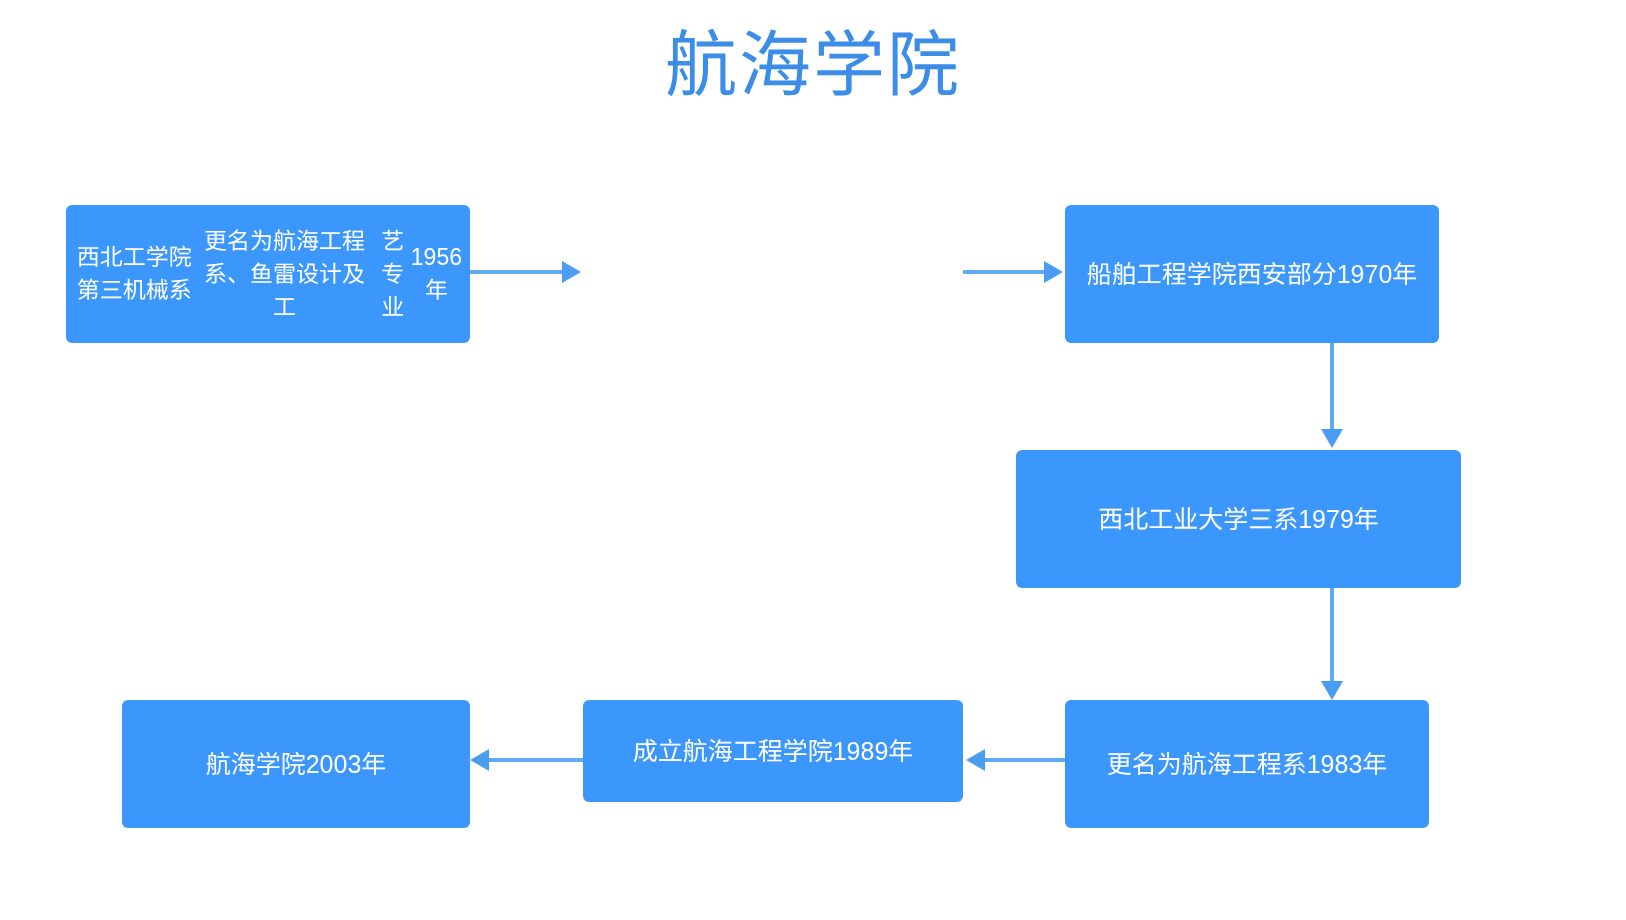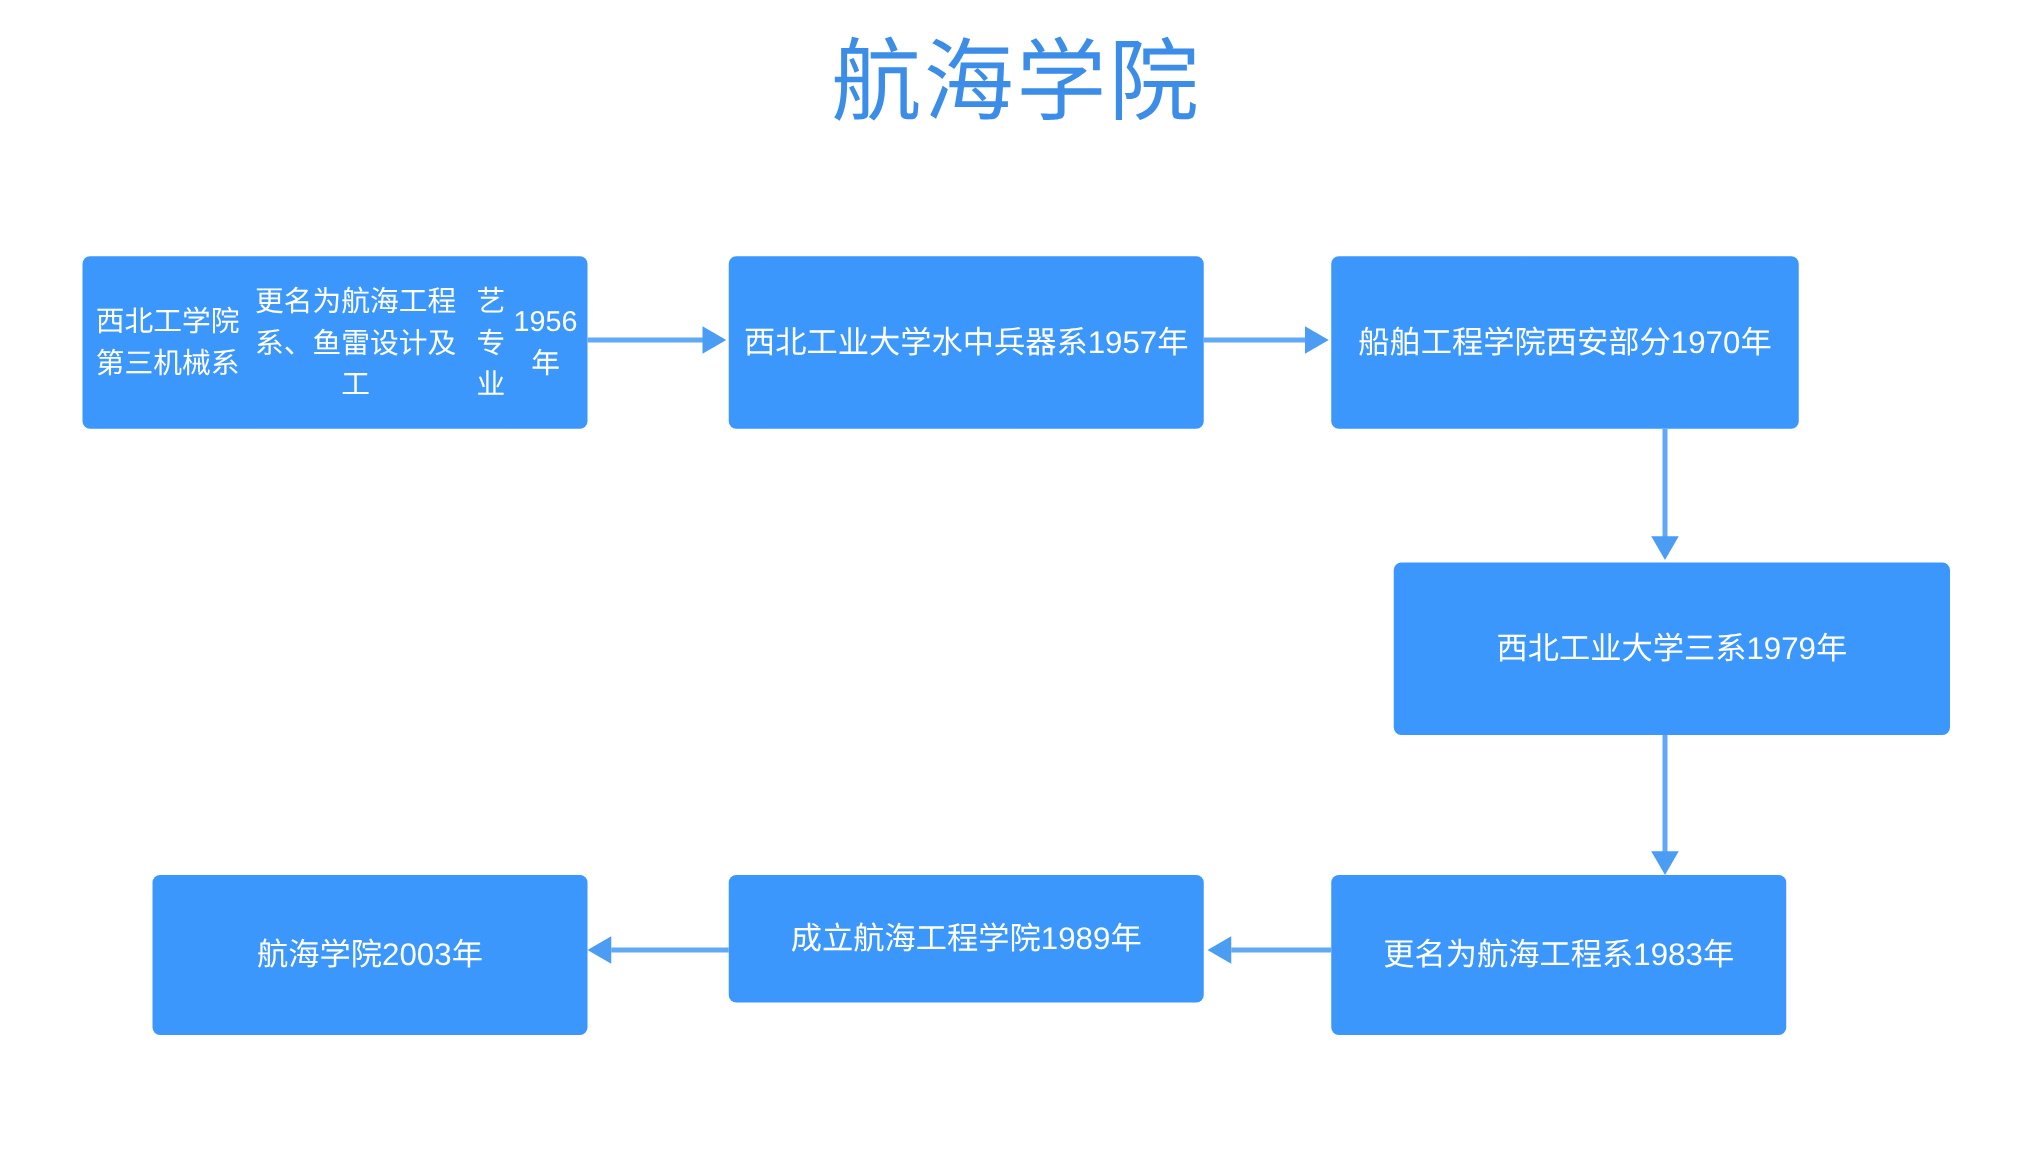--- a/index.html
+++ b/index.html
@@ -93,31 +93,27 @@
 
   <div class="page-title">航海学院</div>
 
   <div class="node" id="node-1" style="left:66px; top:205px; width:404px; height:138px;">
     <span class="line">西北工学院第三机械系</span>
     <span class="line">更名为航海工程系、鱼雷设计及工</span>
     <span class="line">艺专业</span>
     <span class="line">1956年</span>
   </div>
 
-  <div class="node" id="node-2" style="left:583px; top:205px; width:380px; height:138px;">
-    <span class="line">西北工业大学水中兵器系</span>
-    <span class="line">1957年</span>
-  </div>
 
   <div class="node" id="node-3" style="left:1065px; top:205px; width:374px; height:138px;">
     <span class="line">船舶工程学院西安部分</span>
     <span class="line">1970年</span>
   </div>
 
-  <div class="node" id="node-4" style="left:1115px; top:450px; width:445px; height:138px;">
+  <div class="node" id="node-4" style="left:1016px; top:450px; width:445px; height:138px;">
     <span class="line">西北工业大学三系</span>
     <span class="line">1979年</span>
   </div>
 
   <div class="node" id="node-5" style="left:1065px; top:700px; width:364px; height:128px;">
     <span class="line">更名为航海工程系</span>
     <span class="line">1983年</span>
   </div>
 
   <div class="node" id="node-6" style="left:583px; top:700px; width:380px; height:102px;">

